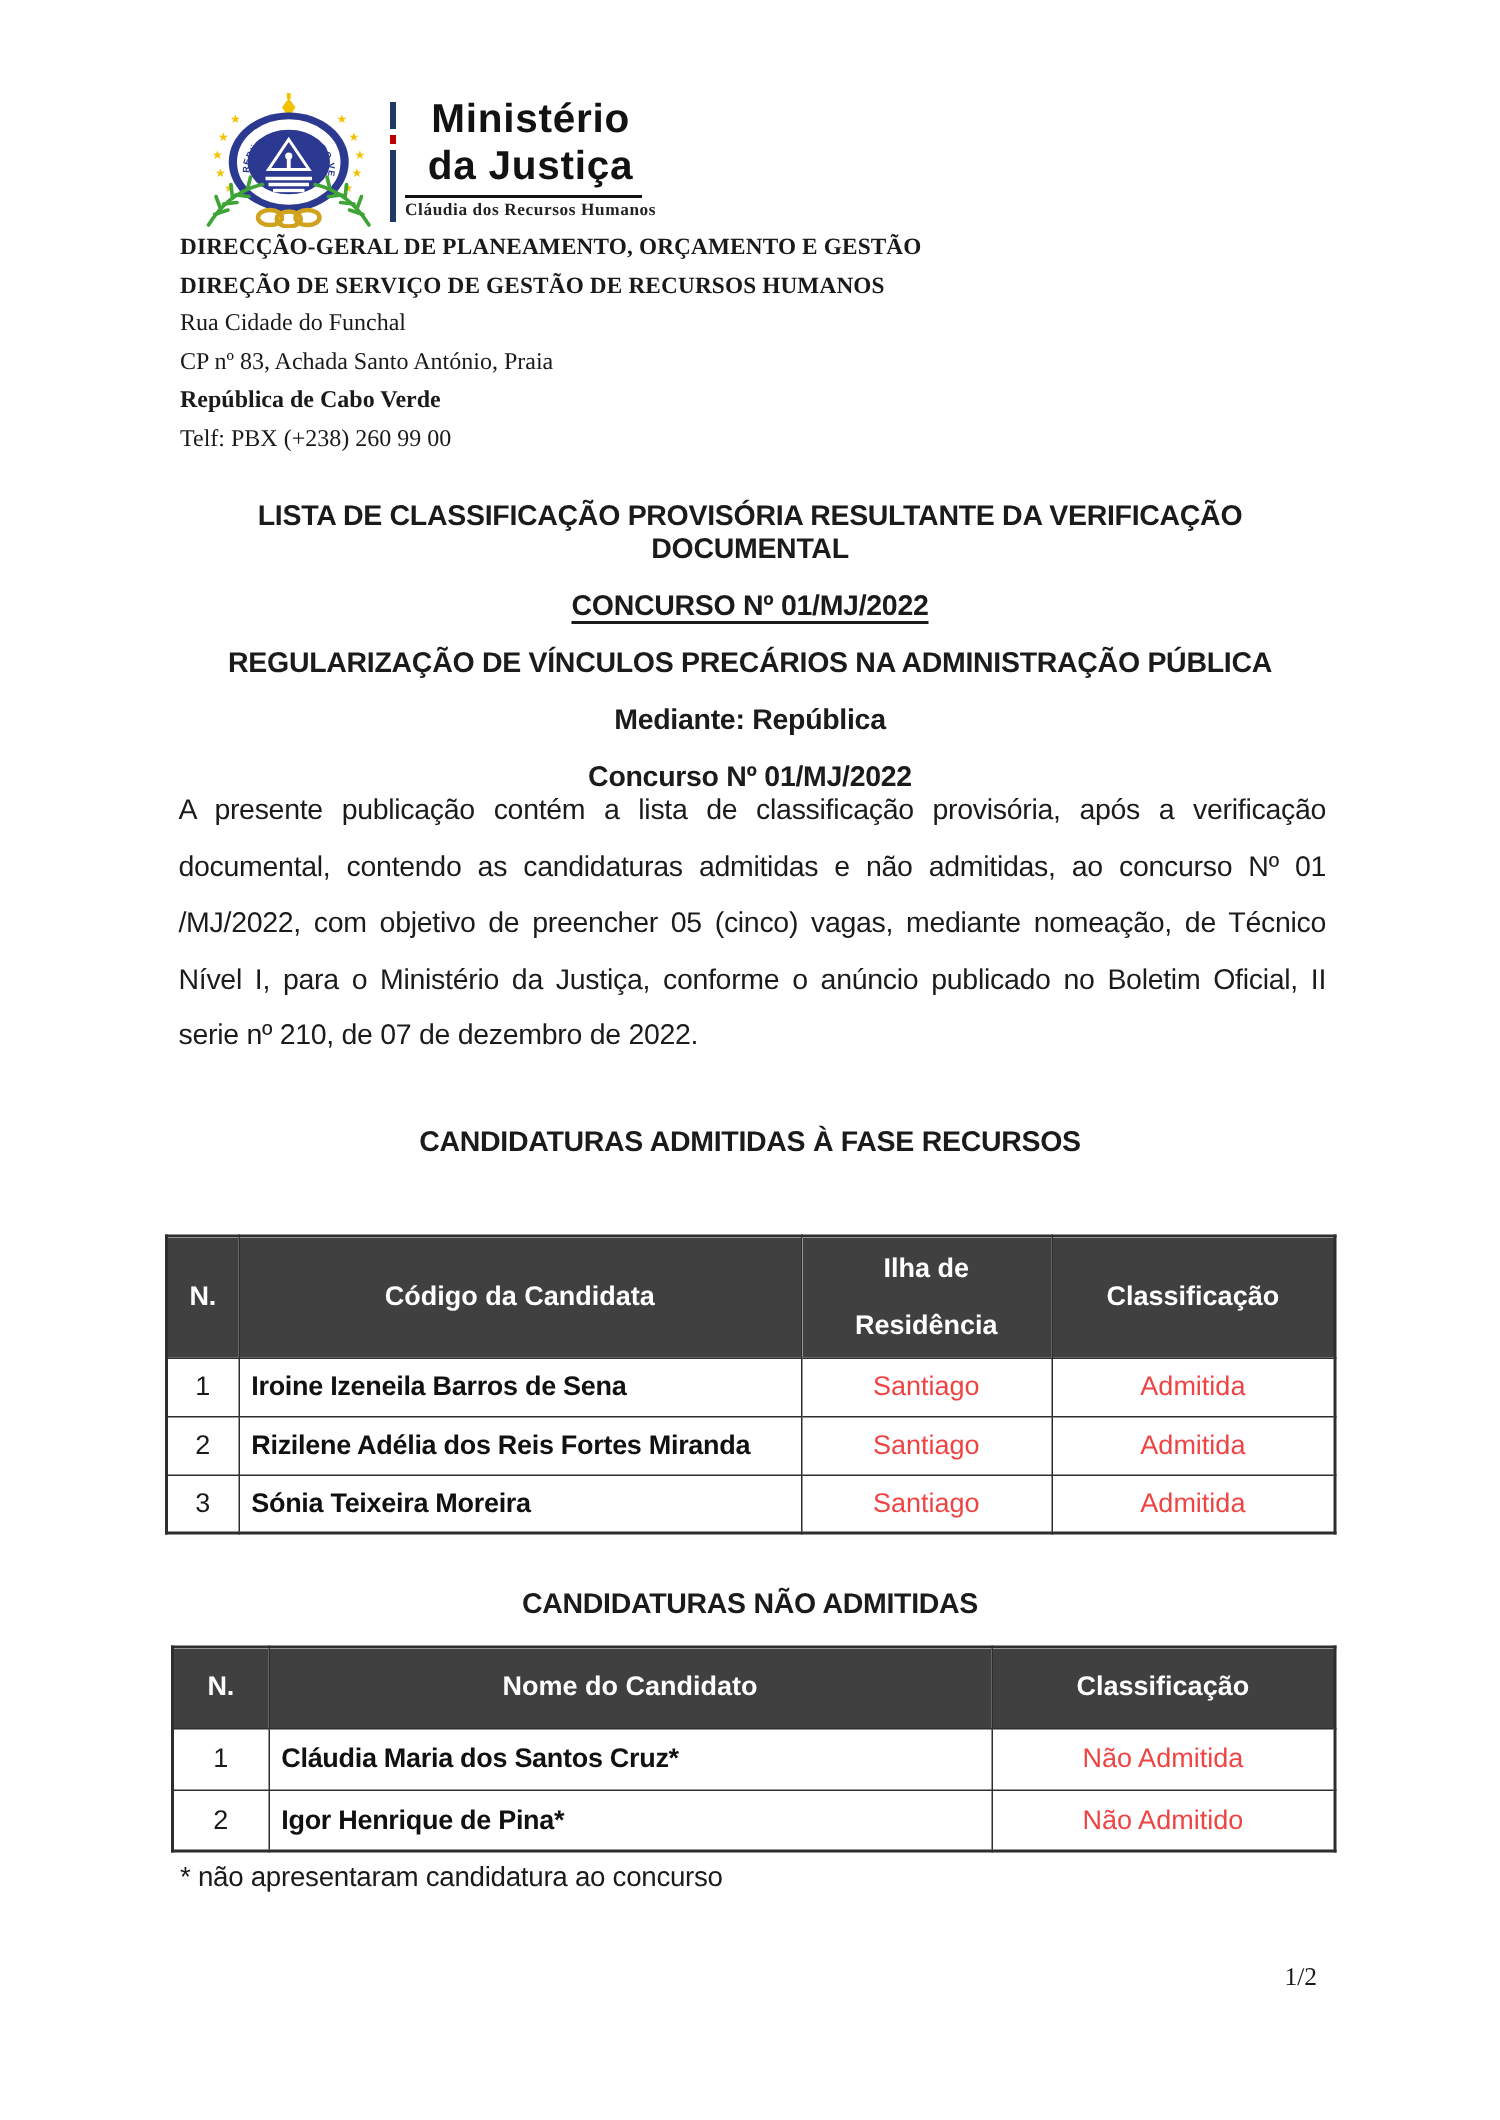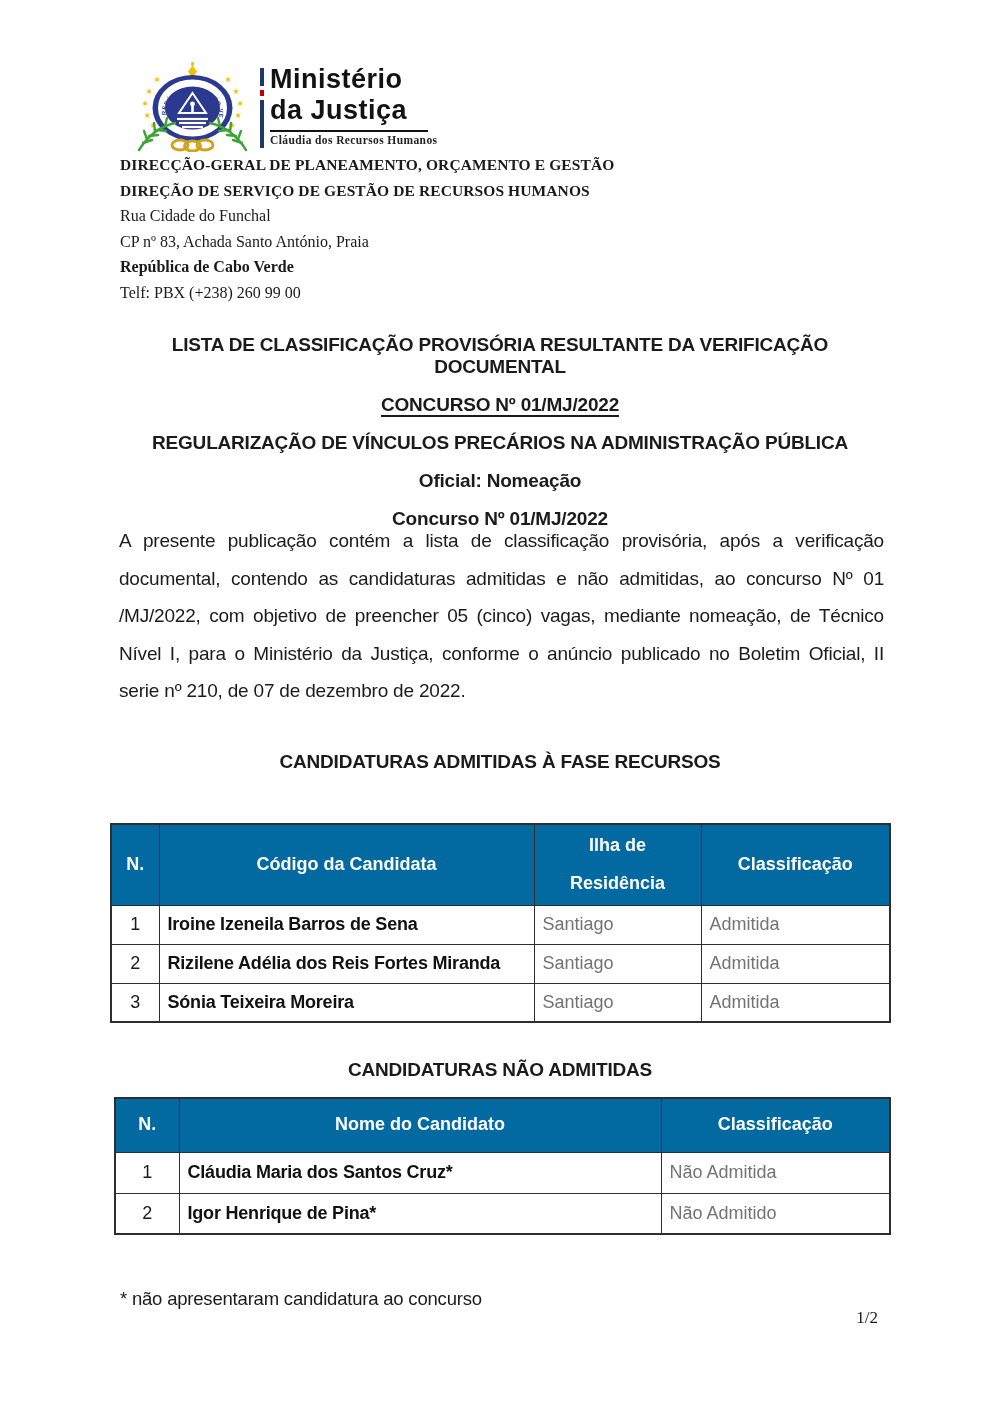--- a/index.html
+++ b/index.html
@@ -18,21 +18,21 @@
 
   
   .letterhead { position: absolute; top: 62px; left: 130px; display: flex; align-items: flex-start; }
   .emblem-svg { width: 126px; height: 90px; display: block; }
   .logo-divider { display: flex; flex-direction: column; align-items: center; margin: 6px 6px 0 4px; }
   .bar-seg { width: 4px; }
   .bar-blue-top { height: 18px; background: #1F3864; }
   .bar-gap { height: 4px; }
   .bar-red { height: 6px; background: #C00000; }
   .bar-blue-bottom { height: 48px; background: #1F3864; }
-  .ministry-text { padding-top: 2px; }
+  .ministry-text { padding-top: 2px; text-align: center; }
   .ministry-name {
     font-size: 27px; font-weight: bold; color: #121212;
     line-height: 31px; letter-spacing: 0.5px;
   }
   .ministry-rule { width: 158px; height: 2px; background: #121212; margin: 4px 0 2px 0; }
   .ministry-dept {
     font-family: "Liberation Serif", serif;
     font-size: 11.5px; font-weight: bold; color: #222; letter-spacing: 0.4px;
   }
 
@@ -53,35 +53,35 @@
 
   
   .section-title { position: absolute; left: 110px; width: 780px; text-align: center; font-size: 19px; font-weight: bold; color: #1b1b1b; letter-spacing: -0.2px; }
   .section-title.admitted { top: 751px; }
   .section-title.not-admitted { top: 1059px; }
 
   
   table.doc-table { position: absolute; border-collapse: collapse; table-layout: fixed; background: #fff; }
   table.doc-table td, table.doc-table th { border: 1.5px solid #2e2e2e; font-size: 18px; padding: 2px 8px; overflow: hidden; }
   table.doc-table { border: 2px solid #2e2e2e; }
-  th.hdr { background: #0369a1; color: #ffffff; font-weight: bold; text-align: center; line-height: 2.1; vertical-align: middle; }
+  th.hdr { background: #404040; color: #ffffff; font-weight: bold; text-align: center; line-height: 2.1; vertical-align: middle; }
   td.cell-num { text-align: center; font-weight: normal; color: #1b1b1b; }
   td.cell-name { text-align: left; font-weight: bold; color: #111; letter-spacing: -0.2px; }
-  td.cell-center { text-align: left; font-weight: normal; color: #737373; }
+  td.cell-center { text-align: center; font-weight: normal; color: #ef4444; }
 
   #table-admitted { top: 823px; left: 110px; width: 779px; }
   #table-admitted tr.hdr-row { height: 77px; }
   #table-admitted tr.data-row { height: 39px; }
 
   #table-not-admitted { top: 1097px; left: 114px; width: 775px; }
   #table-not-admitted tr.hdr-row { height: 54px; }
   #table-not-admitted tr.data-row { height: 41px; }
 
   
-  .footnote { position: absolute; top: 1240px; left: 120px; font-size: 18.5px; color: #1b1b1b; letter-spacing: -0.2px; margin-top: 48px; }
+  .footnote { position: absolute; top: 1240px; left: 120px; font-size: 18.5px; color: #1b1b1b; letter-spacing: -0.2px; }
   .page-number { position: absolute; top: 1308px; right: 122px; font-family: "Liberation Serif", serif; font-size: 17px; color: #1a1a1a; text-align: center; }
 </style>
 </head>
 <body>
 
 <div class="page">
 
   <div class="letterhead">
 
     <svg class="emblem-svg" viewBox="0 0 126 90" aria-hidden="true">
@@ -161,21 +161,21 @@
     <div>Rua Cidade do Funchal</div>
     <div>CP nº 83, Achada Santo António, Praia</div>
     <div style="font-weight:bold">República de Cabo Verde</div>
     <div>Telf: PBX (+238) 260 99 00</div>
   </div>
 
   <div class="title-block">
     <div class="title-line">LISTA DE CLASSIFICAÇÃO PROVISÓRIA RESULTANTE DA VERIFICAÇÃO DOCUMENTAL</div>
     <div class="title-line title-underlined">CONCURSO Nº 01/MJ/2022</div>
     <div class="title-line">REGULARIZAÇÃO DE VÍNCULOS PRECÁRIOS NA ADMINISTRAÇÃO PÚBLICA</div>
-    <div class="title-line">Oficial: Nomeação</div>
+    <div class="title-line">Mediante: República</div>
     <div class="title-line">Concurso Nº 01/MJ/2022</div>
   </div>
 
   <div class="body-paragraph">
     <div class="para-line">A presente publicação contém a lista de classificação provisória, após a verificação</div>
     <div class="para-line">documental, contendo as candidaturas admitidas e não admitidas, ao concurso Nº 01</div>
     <div class="para-line">/MJ/2022, com objetivo de preencher 05 (cinco) vagas, mediante nomeação, de Técnico</div>
     <div class="para-line">Nível I, para o Ministério da Justiça, conforme o anúncio publicado no Boletim Oficial, II</div>
     <div class="para-line last">serie nº 210, de 07 de dezembro de 2022.</div>
   </div>

